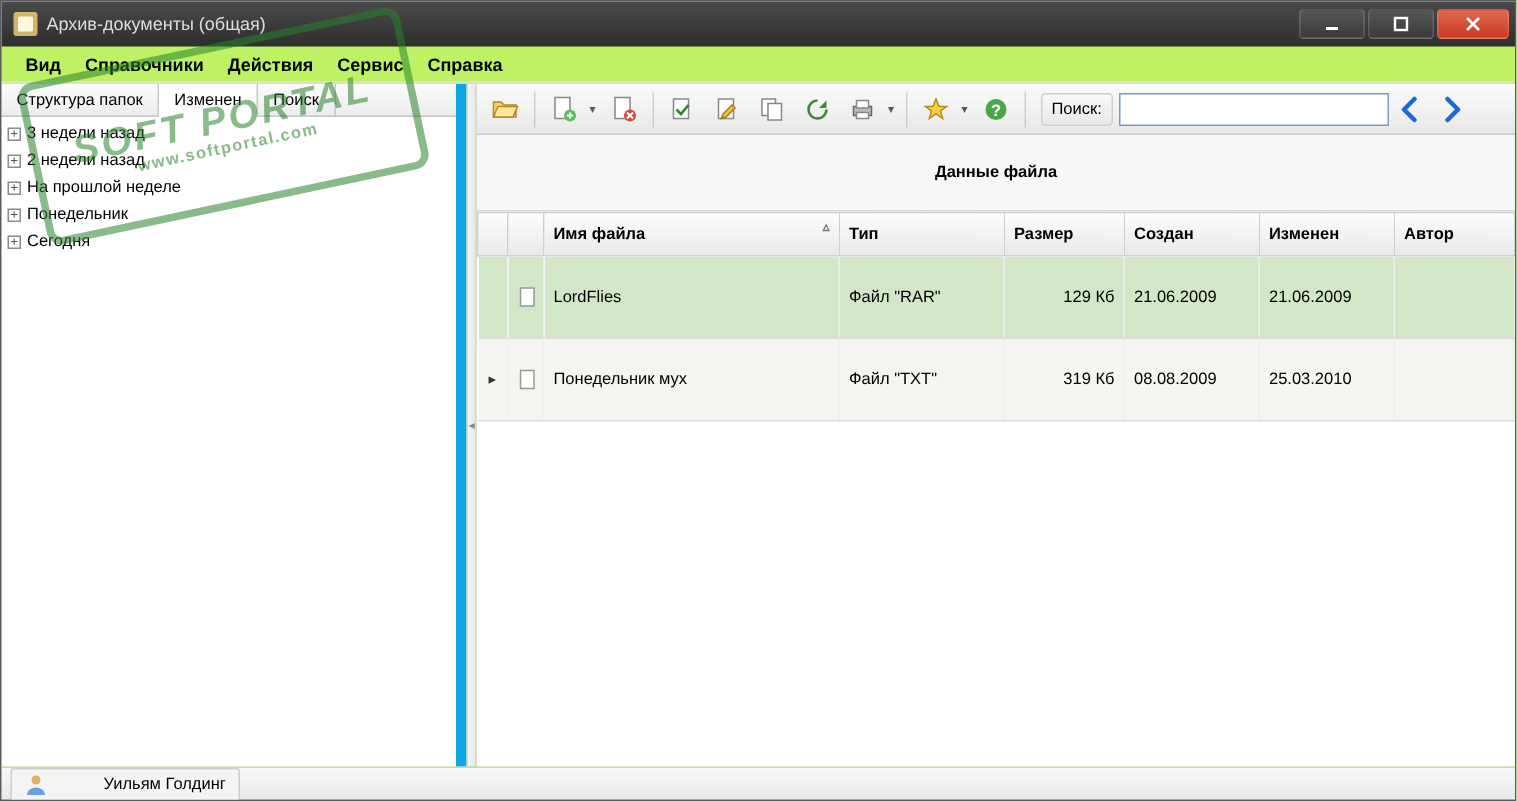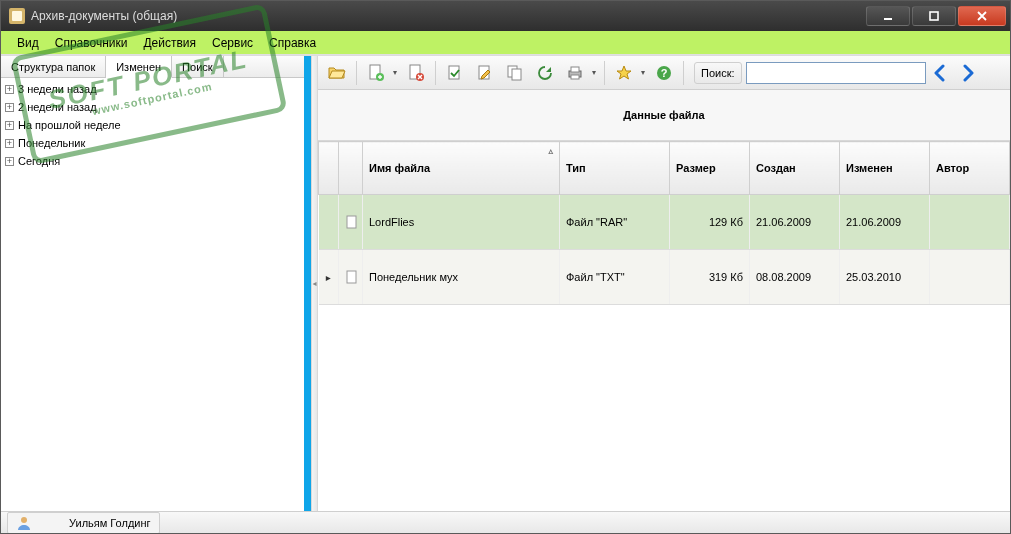--- a/index.html
+++ b/index.html
@@ -9,21 +9,21 @@
   .titlebar { height:30px; background:linear-gradient(to bottom,#4a4a4a,#2e2e2e); display:flex; align-items:center; padding:0 4px 0 8px; color:#fff;}
   .titlebar .ico { width:16px; height:16px; background:#d4b46a; border-radius:2px; margin-right:6px; position:relative;}
   .titlebar .ico::after{content:""; position:absolute; inset:3px; background:#fff8e0; border-radius:1px;}
   .titlebar-title { color:#ddd; font-size:12px; }
   .title-buttons { margin-left:auto; display:flex; gap:0;}
   .tbtn { width:44px; height:20px; border:1px solid rgba(255,255,255,0.15); border-radius:3px; display:flex; align-items:center; justify-content:center; margin-left:2px;}
   .tbtn.min,.tbtn.max{ background:linear-gradient(to bottom,#565656,#3a3a3a);}
   .tbtn.close { background:linear-gradient(to bottom,#e06850,#c83a20); width:48px;}
   .tbtn svg { width:12px; height:12px;}
   
-  .menubar { height:24px; display:flex; align-items:center; padding:0 8px; border-bottom:1px solid #e0e0e0;}
+  .menubar { height:24px; display:flex; align-items:center; padding:0 8px; border-bottom:1px solid #e0e0e0;font-weight:bold;}
   .menubar span { padding:3px 8px; border-radius:3px; cursor:default;}
   
   .body { flex:1; display:flex; min-height:0; border-top:1px solid #dcdcdc;}
   
   .left { width:310px; display:flex; flex-direction:column; border-right:7px solid #0ea5e9;justify-content:flex-end;}
   .ltabs { height:22px; display:flex; background:linear-gradient(to bottom,#fcfcfc,#ececec); border-bottom:1px solid #c8c8c8;}
   .ltab { padding:3px 10px; border-right:1px solid #c8c8c8; font-size:11px; display:flex; align-items:center;}
   .ltab.active{ background:#fff; border-bottom:1px solid #fff; margin-bottom:-1px; font-weight:normal;}
   .ltree { flex:1; overflow:auto; background:#fff; padding:2px 0;}
   .node { display:flex; align-items:center; padding:1px 4px; font-size:11px; line-height:16px;}
@@ -42,21 +42,21 @@
   svg.ico16{width:18px;height:18px;}
   .search-group{ display:flex; align-items:center; gap:4px; margin-left:4px;}
   .search-label{ padding:4px 6px; background:linear-gradient(to bottom,#f8f8f8,#e9e9e9); border:1px solid #cfcfcf; border-radius:3px; font-size:11px;}
   .search-input{ width:180px; height:22px; border:1px solid #7a9bbf; padding:2px 4px; font-size:12px;}
   .navbtn{ width:22px; height:22px; display:flex; align-items:center; justify-content:center;}
   .navbtn svg{width:18px;height:18px;}
   
   .section-header{ text-align:center; font-weight:bold; font-size:11px; padding:19px 0; background:#f7f7f7; border-bottom:1px solid #d8d8d8;}
   
   .tbl { width:100%; border-collapse:collapse; table-layout:fixed;}
-  .tbl th { background:linear-gradient(to bottom,#fcfcfc,#e9e9e9); border:1px solid #cfcfcf; font-size:11px; font-weight:bold; text-align:left; padding:20px 6px; position:relative;}
+  .tbl th { background:linear-gradient(to bottom,#fcfcfc,#e9e9e9); border:1px solid #cfcfcf; font-size:11px; font-weight:bold; text-align:left; padding:8px 6px; position:relative;}
   .tbl th.sort::after{content:"▵"; position:absolute; right:6px; top:4px; font-size:9px; color:#777;}
   .tbl td { border-bottom:1px solid #dcdcdc; border-right:1px solid #eee; padding:20px 6px; font-size:11px; white-space:nowrap; overflow:hidden; text-overflow:ellipsis;}
   .tbl tr.row-even td{ background:#d4e6c8;}
   .tbl tr.row-odd td{ background:#f4f4f0;}
   .rowmark{ width:18px; text-align:center;}
   .rowmark.ptr::before{ content:"▸"; color:#333; font-size:10px;}
   .ficon{ display:inline-block; width:14px; height:14px; vertical-align:middle; margin-right:4px;}
   .ficon svg{width:14px;height:14px;}
   .num{ text-align:right;}
   .table-wrap{ flex:1; overflow:auto; background:#fff;}

